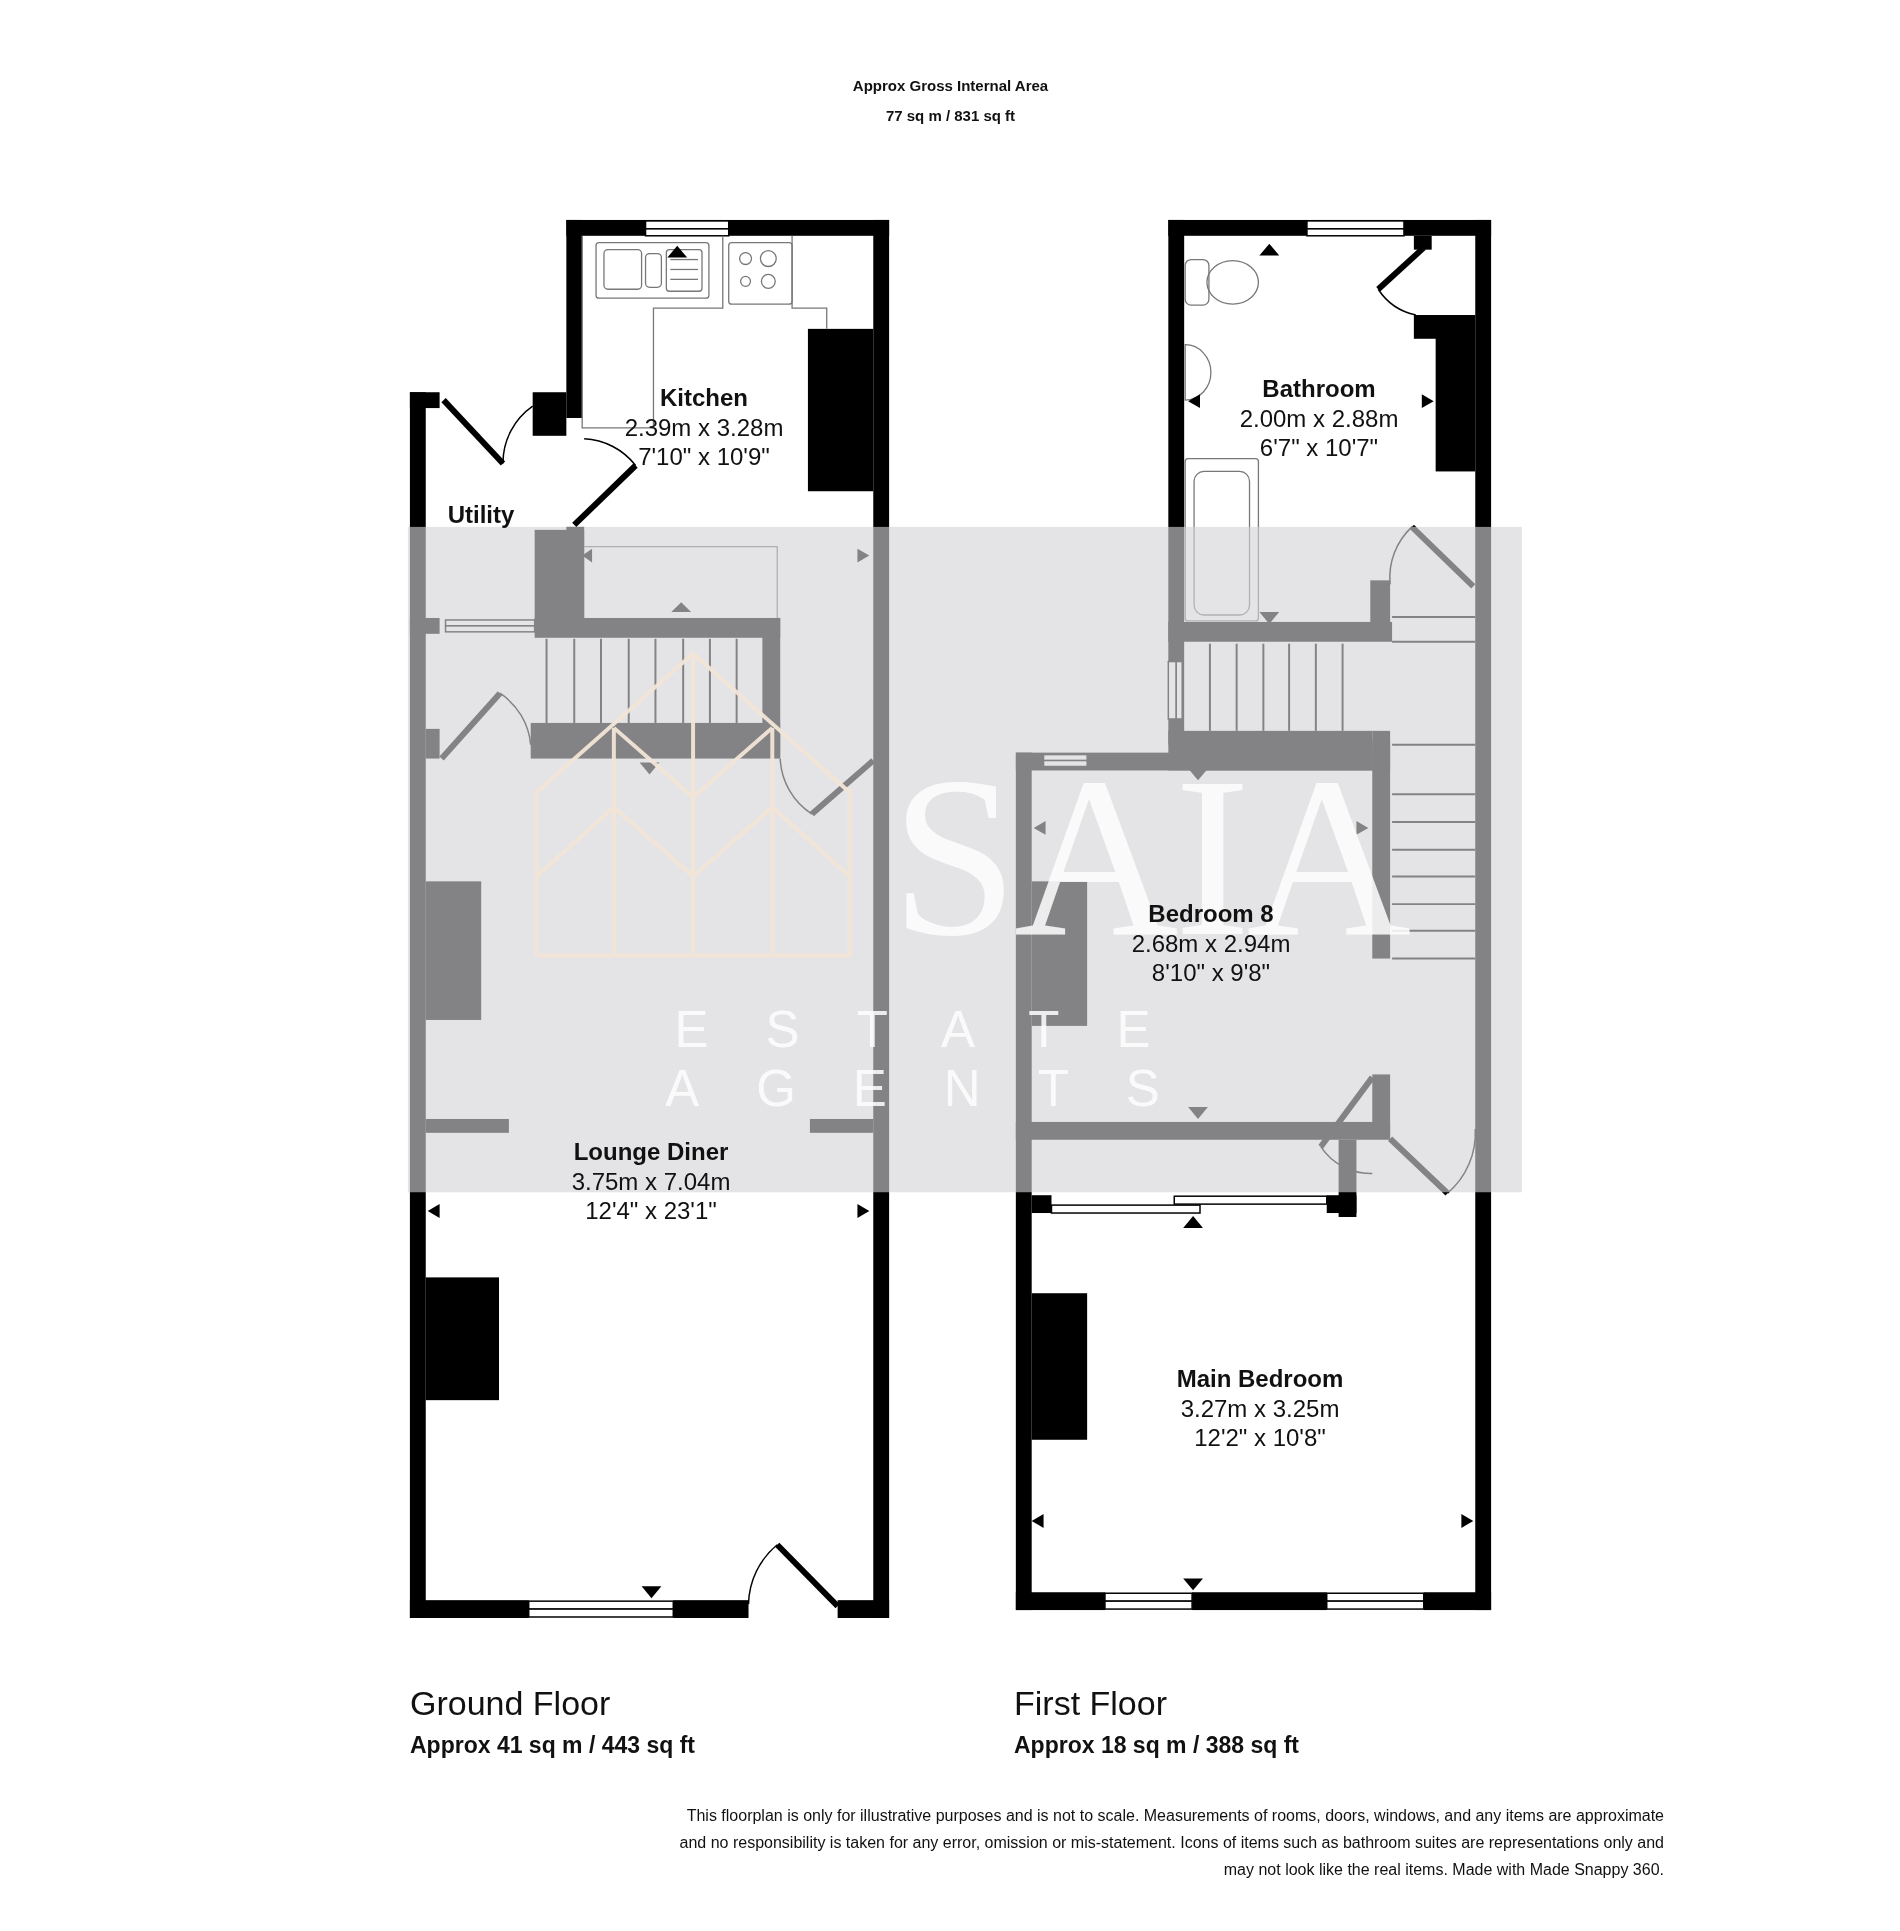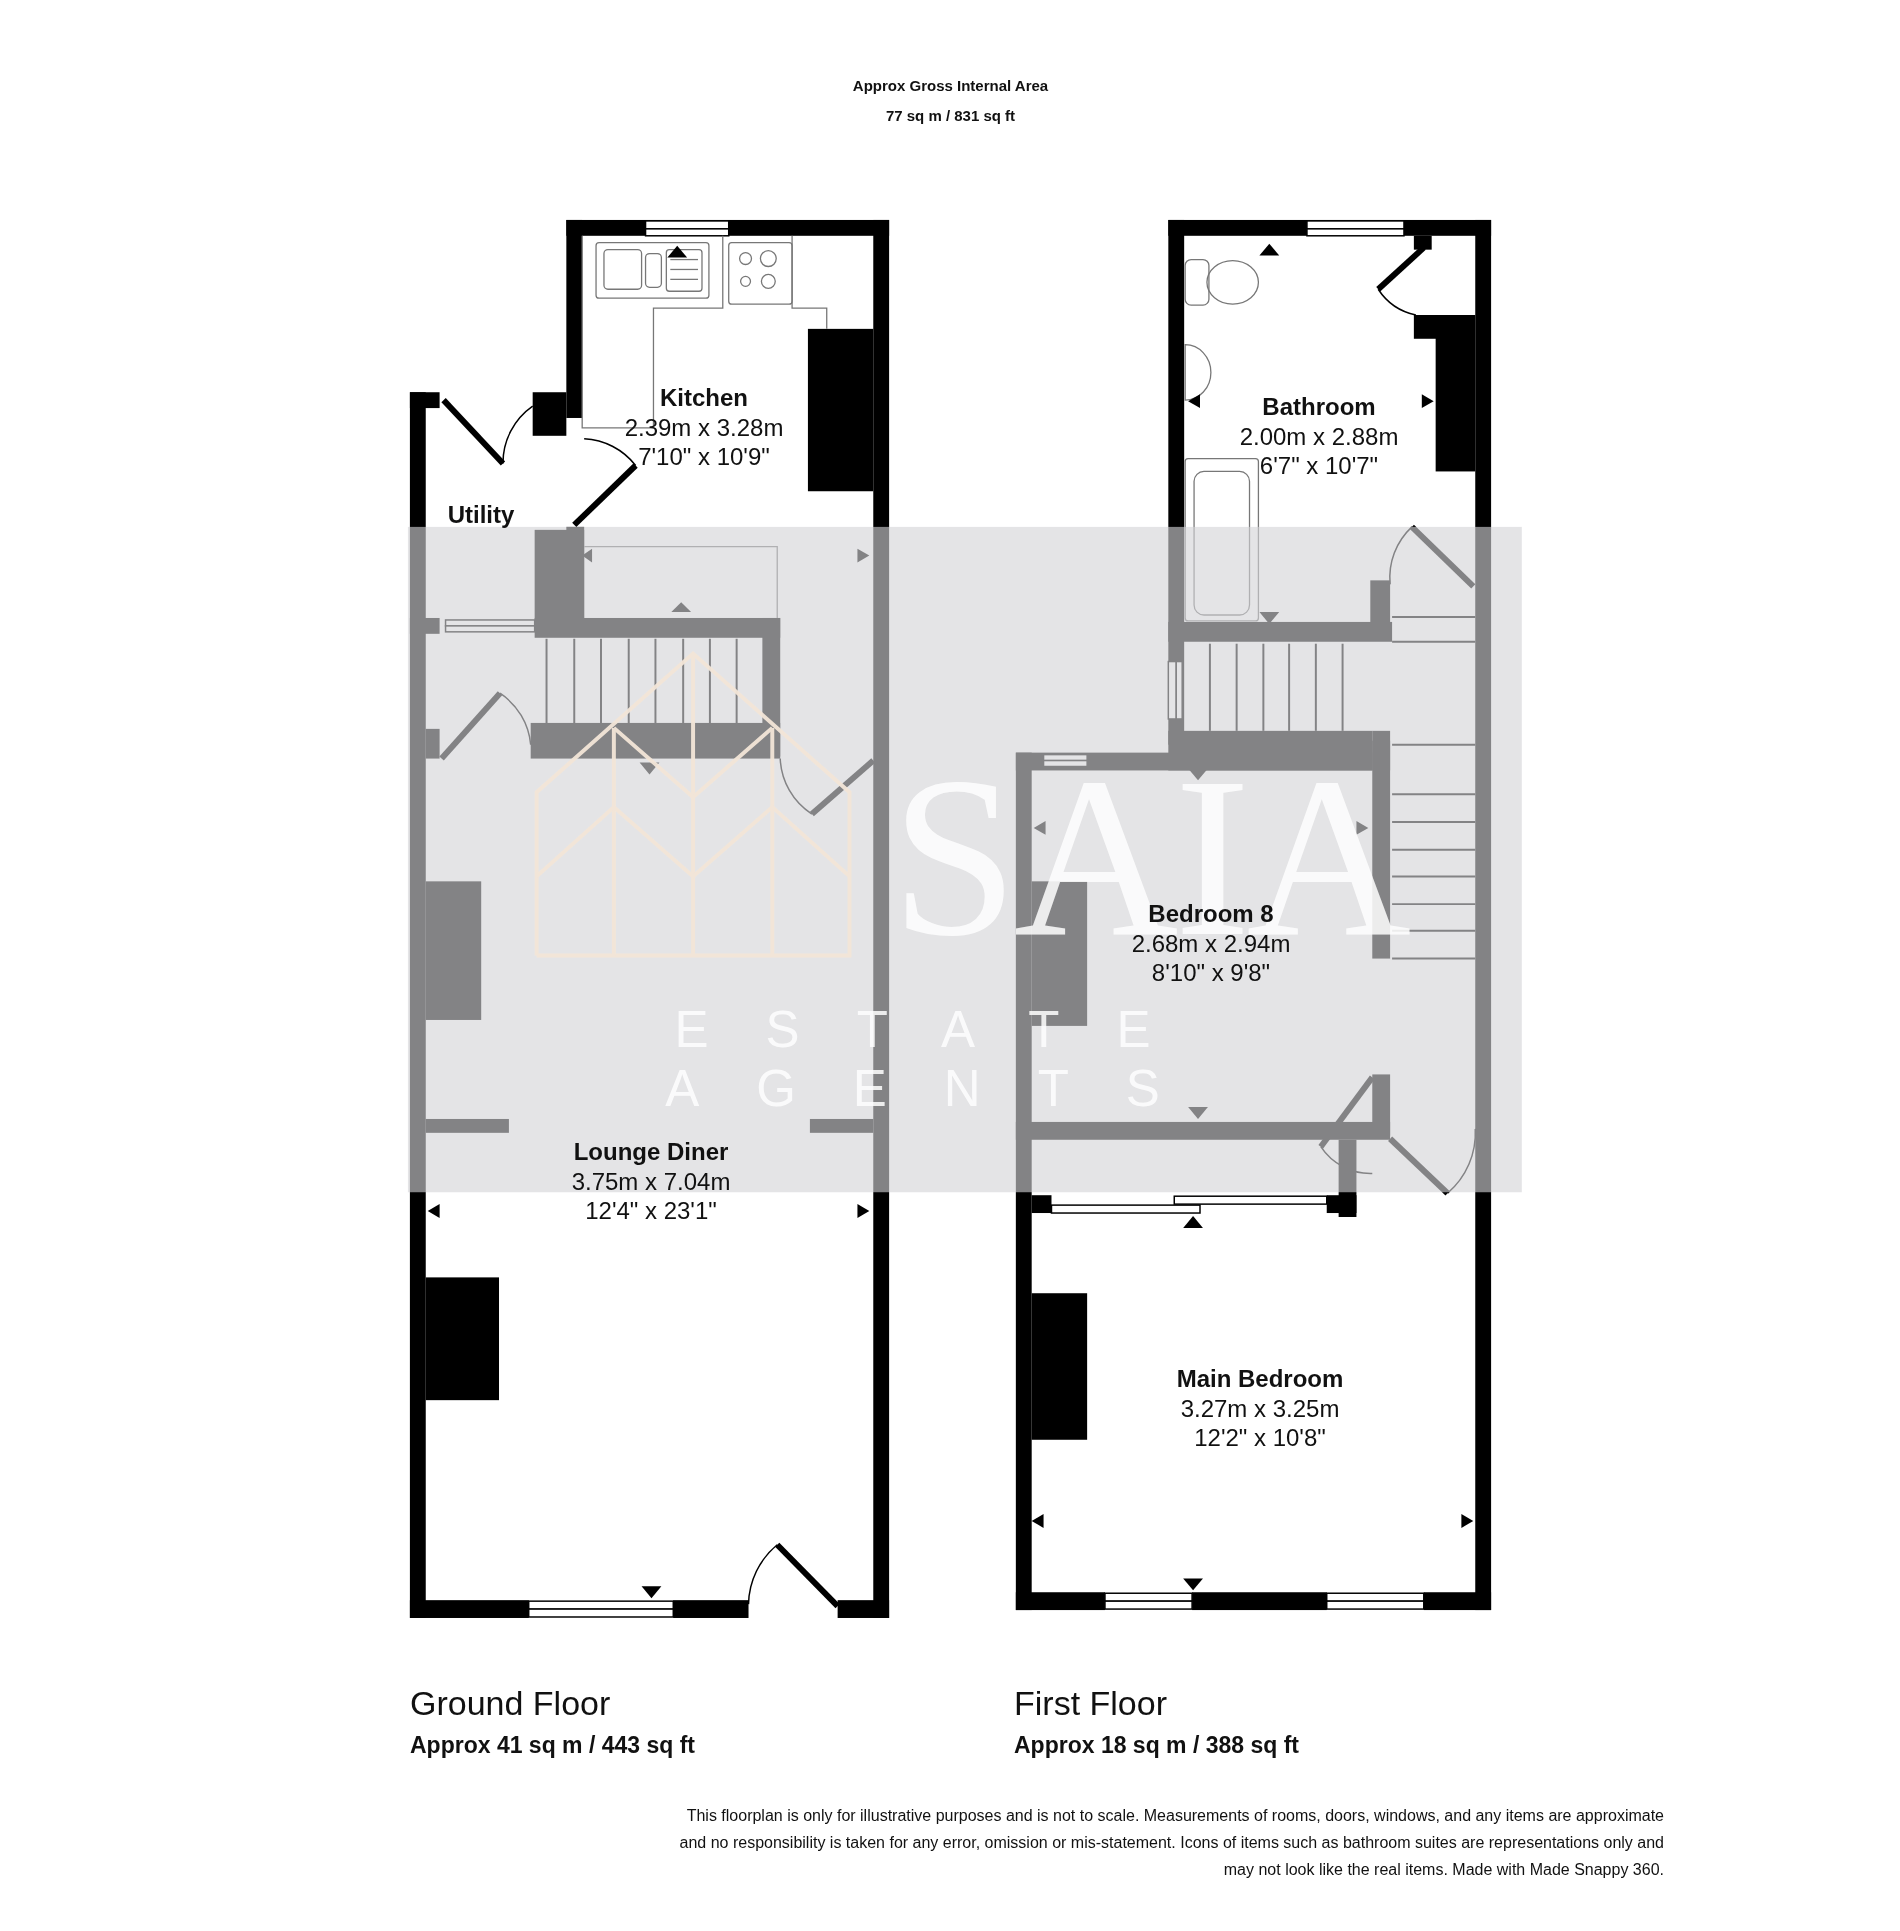--- a/index.html
+++ b/index.html
@@ -240,21 +240,21 @@
   <span class="room-dim">7'10" x 10'9"</span>
 </div>
 <div class="room-label" style="left:481px;top:500px;">
   <span class="room-name">Utility</span>
 </div>
 <div class="room-label" style="left:651px;top:1137px;">
   <span class="room-name">Lounge Diner</span>
   <span class="room-dim">3.75m x 7.04m</span>
   <span class="room-dim">12'4" x 23'1"</span>
 </div>
-<div class="room-label" style="left:1319px;top:374px;margin-top:18px;">
+<div class="room-label" style="left:1319px;top:374px;">
   <span class="room-name">Bathroom</span>
   <span class="room-dim">2.00m x 2.88m</span>
   <span class="room-dim">6'7" x 10'7"</span>
 </div>
 <div class="room-label" style="left:1211px;top:899px;">
   <span class="room-name">Bedroom 8</span>
   <span class="room-dim">2.68m x 2.94m</span>
   <span class="room-dim">8'10" x 9'8"</span>
 </div>
 <div class="room-label" style="left:1260px;top:1364px;">

